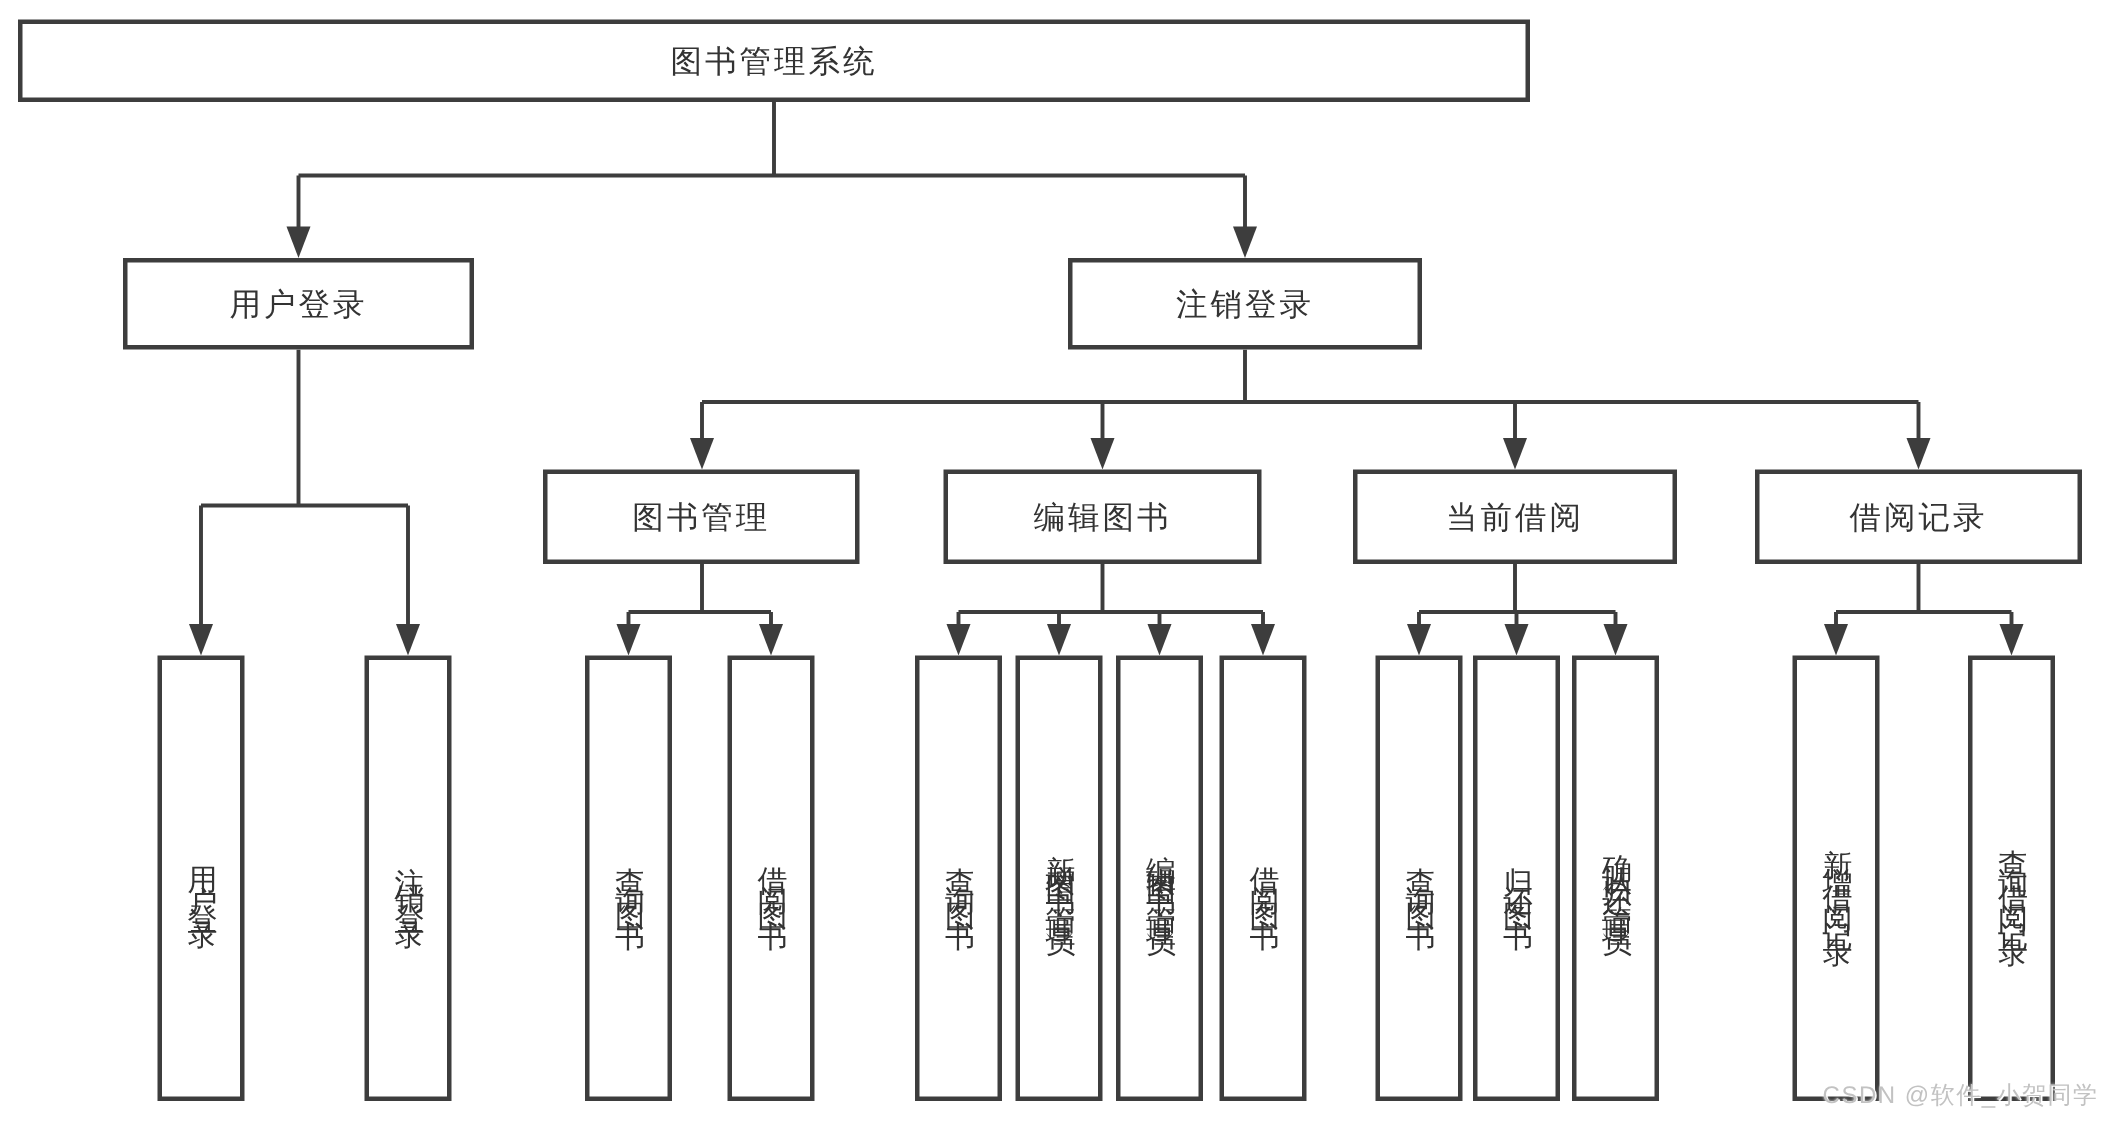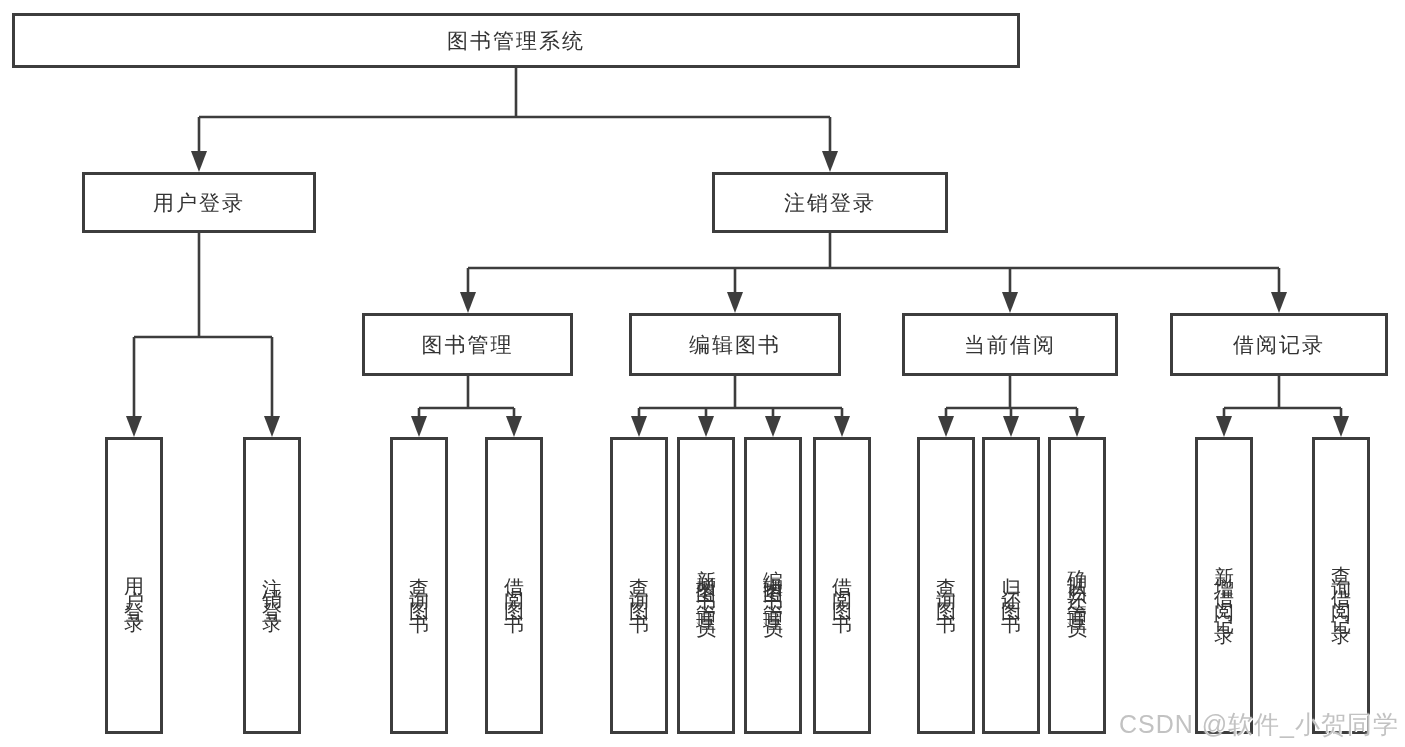--- a/index.html
+++ b/index.html
@@ -26,21 +26,21 @@
     writing-mode:vertical-rl;
     text-orientation:mixed;
     font-size:20px;
     line-height:1.15;
     letter-spacing:12px;
   }
   .node.v.tight span{letter-spacing:7px;}
   #watermark{
     position:absolute;
     right:6px;bottom:6px;
-    font-size:25px;
+    font-size:16px;
     color:var(--watermark,#c2c2c2);
     letter-spacing:1px;
     text-shadow:0 0 2px #fff,1px 1px 0 #fff;
     white-space:nowrap;
   }
 </style>
 </head>
 <body>
 
 <div id="stage" style="--bg: #ffffff; --line: #3d3d3d; --box-border: #3d3d3d; --box-fill: #ffffff; --text: #333333; --watermark: #c2c2c2;">

